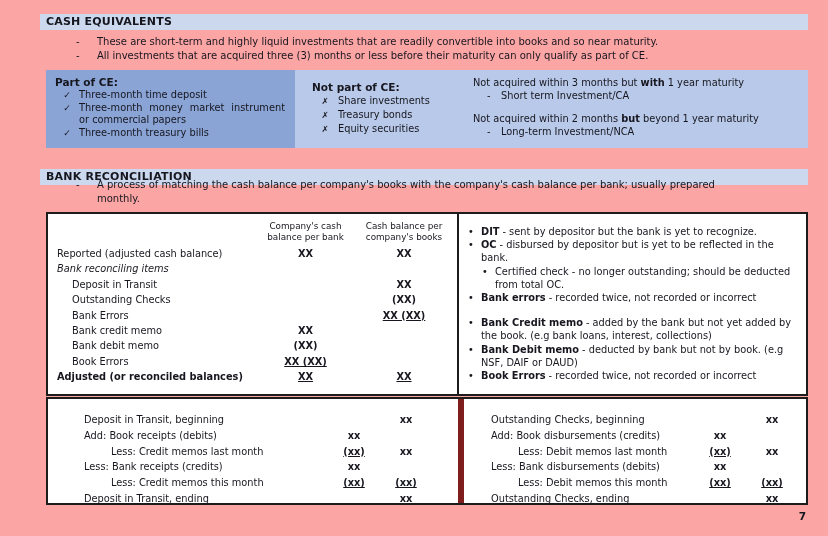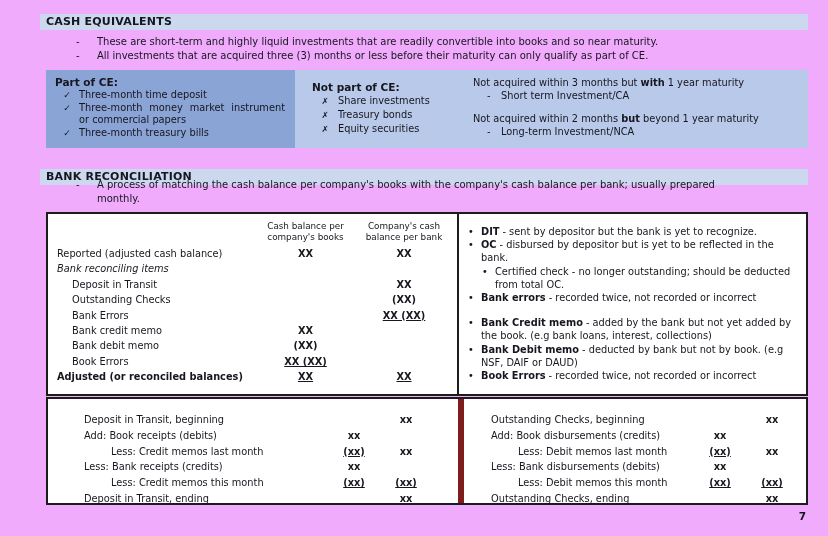--- a/index.html
+++ b/index.html
@@ -1,18 +1,18 @@
 <!DOCTYPE html>
 <html><head>
 <meta charset="utf-8">
 <style>
   * { margin:0; padding:0; box-sizing:border-box; }
   html,body { width:828px; height:536px; background:#ffffff; overflow:hidden;
     font-family:"DejaVu Sans","Liberation Sans",sans-serif; color:#16161e; }
-  .page { position:relative; width:828px; height:536px; background:#f0abfc; }
+  .page { position:relative; width:828px; height:536px; background:#fca5a5; }
 
   .bar { position:absolute; left:40px; width:768px; height:16px; background:#ccd8ee;
     font-weight:bold; font-size:11px; line-height:16px; padding-left:6px; letter-spacing:.2px; }
   .bar1 { top:14px; } .bar2 { top:169px; }
 
   .dash-list { position:absolute; left:76px; }
   .dash-list.first { top:35px; width:725px; }
   .dash-list.second { top:178px; width:680px; }
   .dline { display:flex; font-size:10px; line-height:13.5px; }
   .dg { width:21px; flex:0 0 21px; }
@@ -140,22 +140,22 @@
     <div class="dline">
       <span class="dg">-</span>
       <span class="dt">A process of matching the cash balance per company's books with the company's cash balance per bank; usually prepared monthly.</span>
     </div>
   </div>
 
   <div class="tbl tbl-top">
     <div class="pane-l">
       <div class="trow thead">
         <span class="lbl"></span>
+        <span class="ch">Company's cash balance per bank</span>
         <span class="ch">Cash balance per company's books</span>
-        <span class="ch">Company's cash balance per bank</span>
       </div>
       <div class="trow">
         <span class="lbl">Reported (adjusted cash balance)</span>
         <span class="val">XX</span>
         <span class="val">XX</span>
       </div>
       <div class="trow">
         <span class="lbl it">Bank reconciling items</span>
         <span class="val"></span>
         <span class="val"></span>

